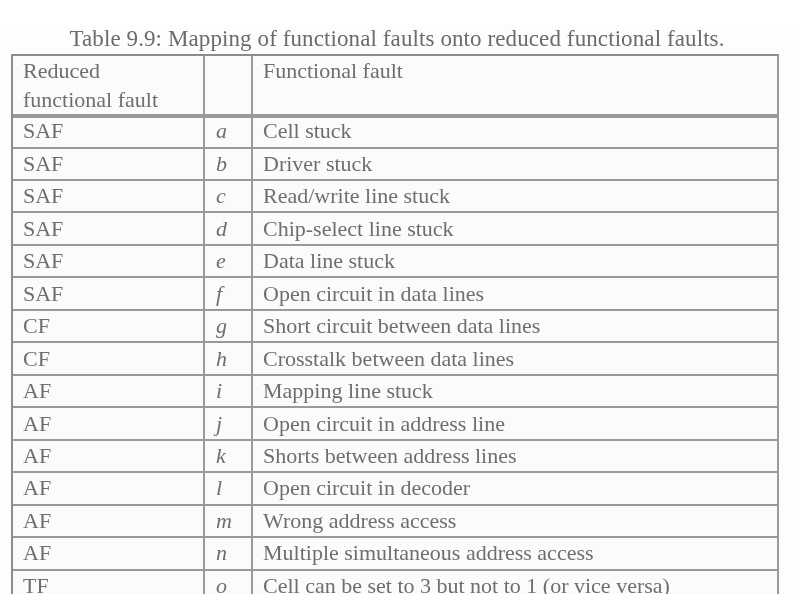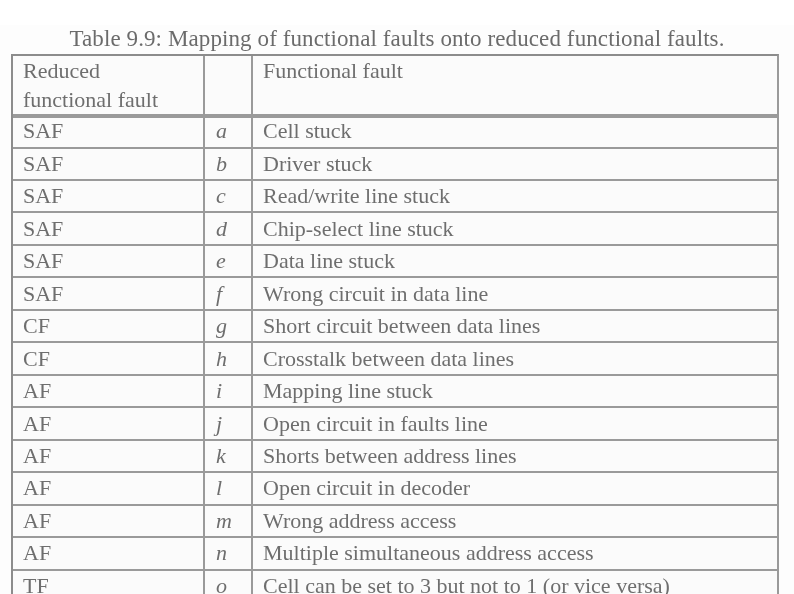--- a/index.html
+++ b/index.html
@@ -161,41 +161,41 @@
             <td class="col-fault">Chip-select line stuck</td>
           </tr>
           <tr class="data-row">
             <td class="col-reduced">SAF</td>
             <td class="col-letter">e</td>
             <td class="col-fault">Data line stuck</td>
           </tr>
           <tr class="data-row">
             <td class="col-reduced">SAF</td>
             <td class="col-letter">f</td>
-            <td class="col-fault">Wrong circuit in data line</td>
+            <td class="col-fault">Open circuit in data lines</td>
           </tr>
           <tr class="data-row">
             <td class="col-reduced">CF</td>
             <td class="col-letter">g</td>
             <td class="col-fault">Short circuit between data lines</td>
           </tr>
           <tr class="data-row">
             <td class="col-reduced">CF</td>
             <td class="col-letter">h</td>
             <td class="col-fault">Crosstalk between data lines</td>
           </tr>
           <tr class="data-row">
             <td class="col-reduced">AF</td>
             <td class="col-letter">i</td>
             <td class="col-fault">Mapping line stuck</td>
           </tr>
           <tr class="data-row">
             <td class="col-reduced">AF</td>
             <td class="col-letter">j</td>
-            <td class="col-fault">Open circuit in faults line</td>
+            <td class="col-fault">Open circuit in address line</td>
           </tr>
           <tr class="data-row">
             <td class="col-reduced">AF</td>
             <td class="col-letter">k</td>
             <td class="col-fault">Shorts between address lines</td>
           </tr>
           <tr class="data-row">
             <td class="col-reduced">AF</td>
             <td class="col-letter">l</td>
             <td class="col-fault">Open circuit in decoder</td>

